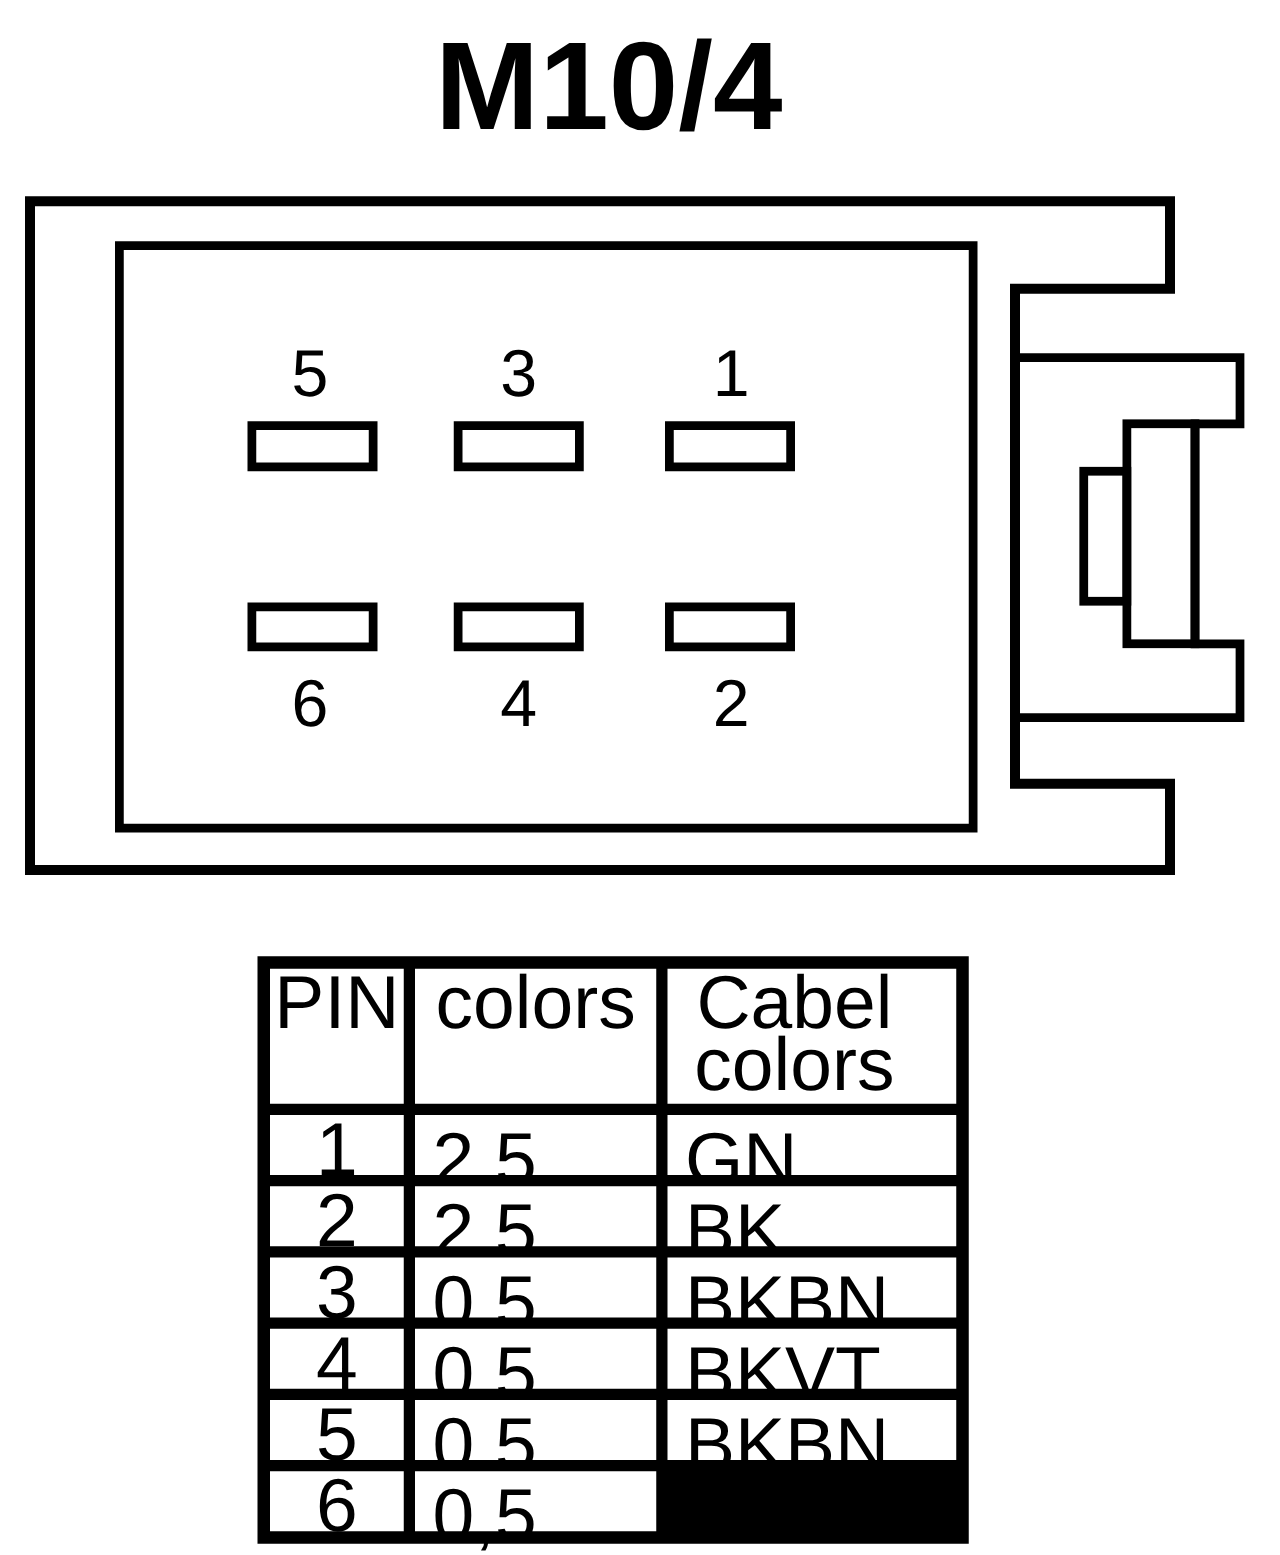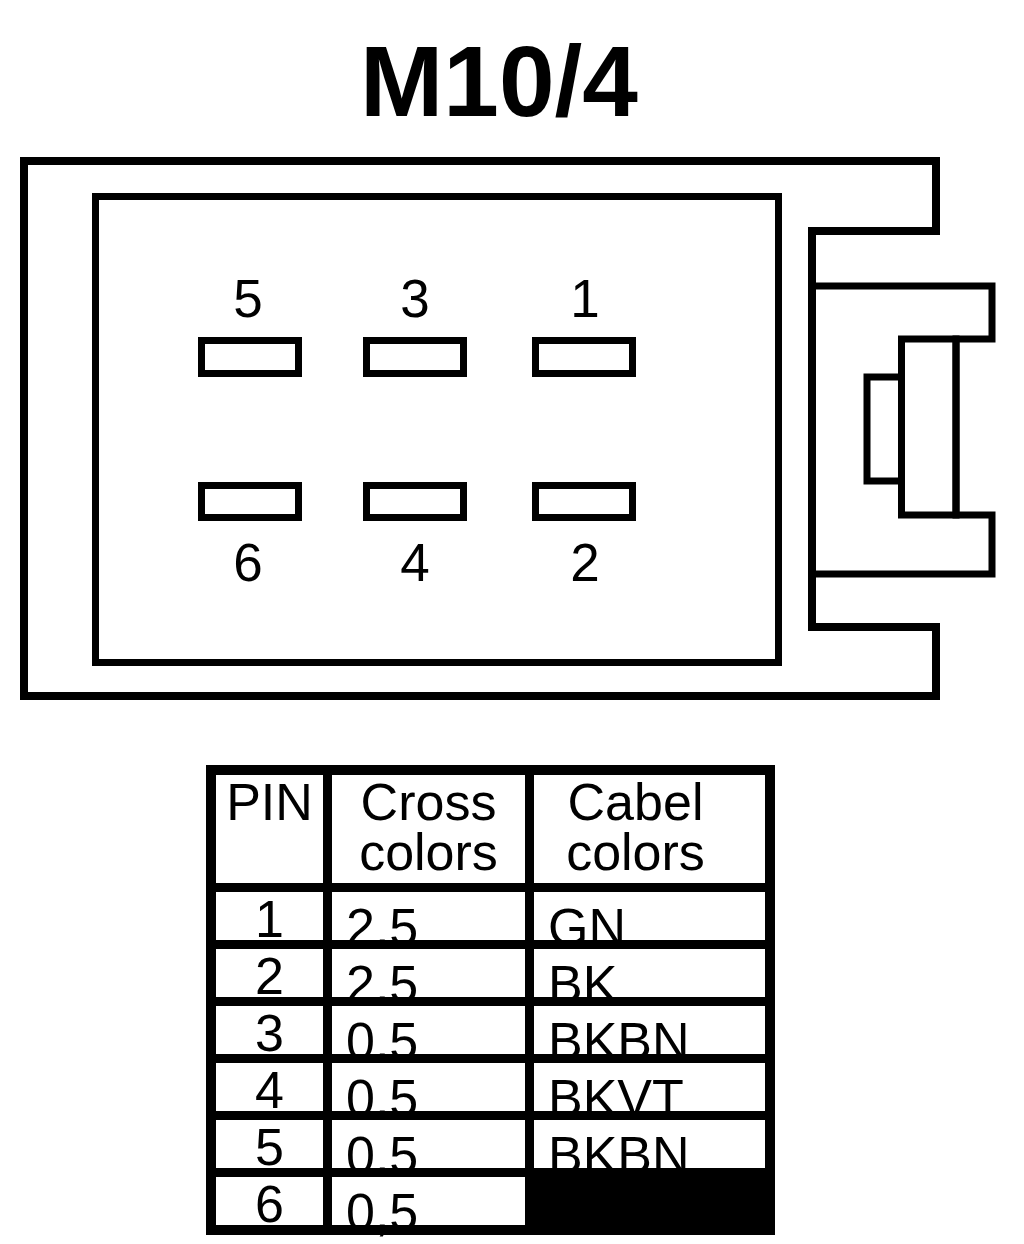--- a/index.html
+++ b/index.html
@@ -9,21 +9,21 @@
     height: 1244px;
     background: #ffffff;
     font-family: "Liberation Sans", "DejaVu Sans", sans-serif;
     color: #000000;
     overflow: hidden;
   }
   .title {
     position: absolute;
     left: 348px;
     top: 22px;
-    margin: 12px;
+    margin: 0;
     font-size: 100px;
     line-height: 94px;
     font-weight: bold;
     letter-spacing: 0;
     white-space: nowrap;
   }
   .connector-svg {
     position: absolute;
     left: 0;
     top: 0;
@@ -46,21 +46,21 @@
     display: grid;
     grid-template-columns: 107px 193px 231px;
     grid-template-rows: 108px repeat(6, 48px);
     gap: 9px;
     padding: 10px;
   }
   .cell {
     background: #ffffff;
     display: flex;
     overflow: visible;
-    font-size: 52px;
+    font-size: 60px;
     line-height: 47px;
   }
   .cell.head {
     flex-direction: column;
     align-items: center;
     justify-content: flex-start;
     padding-top: 2px;
     line-height: 50px;
   }
   .cell.head.c3 { padding-right: 28px; }
@@ -111,21 +111,20 @@
     <text x="415" y="581">4</text>
     <text x="585" y="581">2</text>
   </svg>
 
   <div class="pin-table">
 
     <div class="cell head c1">
       <span>PIN</span>
     </div>
     <div class="cell head c2">
-      <span>Cross</span>
       <span>colors</span>
     </div>
     <div class="cell head c3">
       <span>Cabel</span>
       <span>colors</span>
     </div>
 
     <div class="cell num">1</div>
     <div class="cell val">2,5</div>
     <div class="cell val">GN</div>

